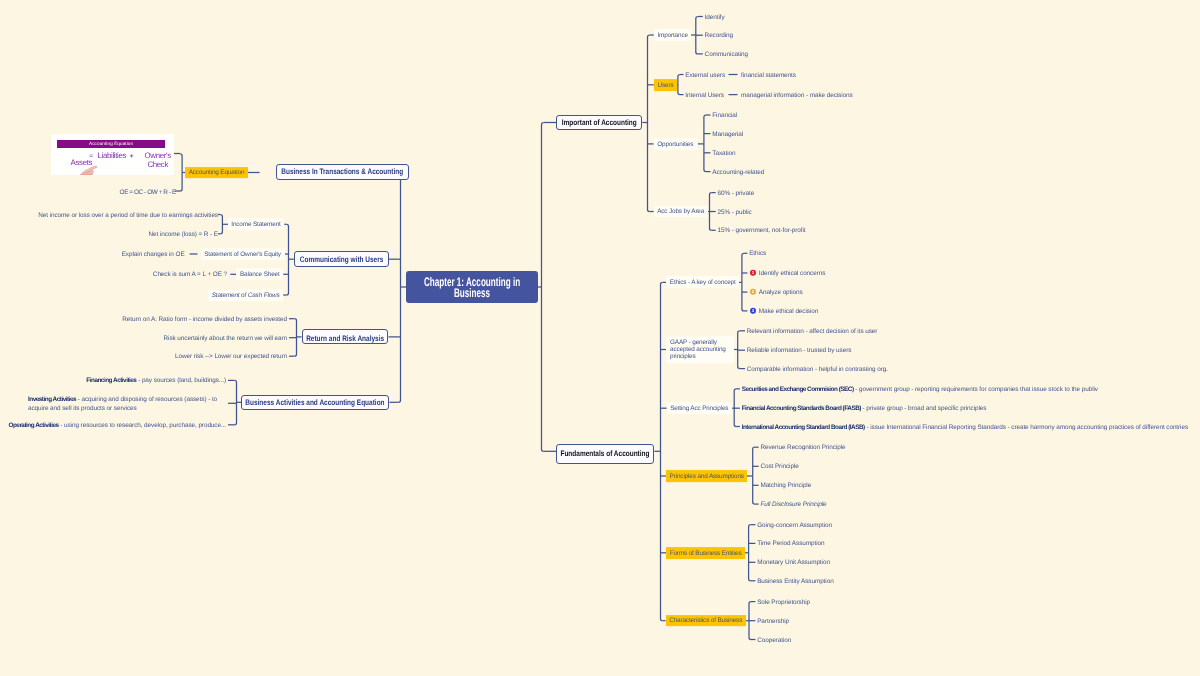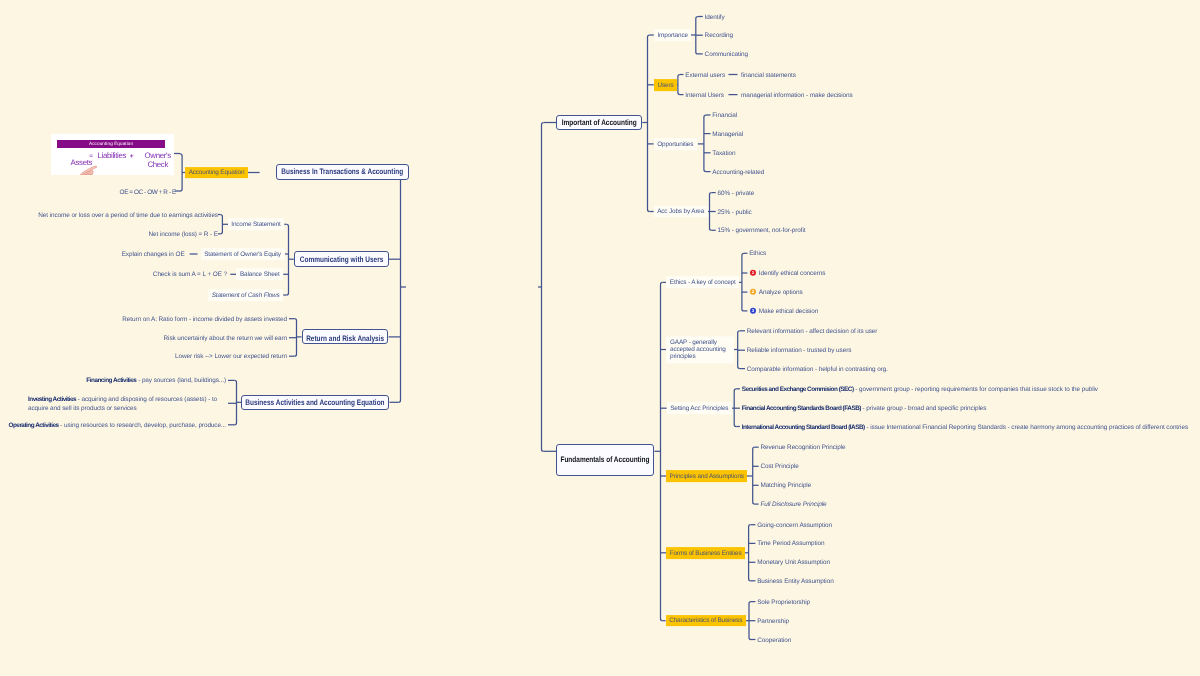--- a/index.html
+++ b/index.html
@@ -148,24 +148,27 @@
 <path d="M296.5 336.9H301.6"></path>
 <path d="M289.0 318.7H294.5"></path>
 <path d="M289.0 337.7H296.5"></path>
 <path d="M289.0 356.2H294.5"></path>
 <path d="M234.5 380.4Q236.5 380.4 236.5 382.4V422.8Q236.5 424.8 234.5 424.8"></path>
 <path d="M236.5 402.3H241.1"></path>
 <path d="M228.0 380.4H234.5"></path>
 <path d="M228.0 403.3H236.5"></path>
 <path d="M228.0 424.8H234.5"></path>
 </svg>
+<div class="node central" style="left:406px;top:271px;width:132px;height:32px;">
+      <span>Chapter 1: Accounting in Business</span>
+    </div>
 <div class="node boxed" style="left:556.4px;top:114.9px;width:85.89999999999998px;height:15.299999999999983px;">
       <span>Important of Accounting</span>
     </div>
-<div class="node boxed" style="left:556.3px;top:443.8px;width:98.10000000000002px;height:32px;">
+<div class="node boxed" style="left:556.3px;top:443.8px;width:98.10000000000002px;height:20px;">
       <span>Fundamentals of Accounting</span>
     </div>
 <div class="node pill" style="left:653.8px;top:35.0px;transform:translateY(-50%);">
       <span>Importance</span>
     </div>
 <div class="node leaf" style="left:704.6px;top:16.5px;transform:translateY(-50%);"><span>Identify</span></div>
 <div class="node leaf" style="left:704.6px;top:35.2px;transform:translateY(-50%);"><span>Recording</span></div>
 <div class="node leaf" style="left:704.6px;top:53.9px;transform:translateY(-50%);"><span>Communicating</span></div>
 <div class="node pill hl" style="left:653.9px;top:84.8px;transform:translateY(-50%);">
       <span>Users</span>

